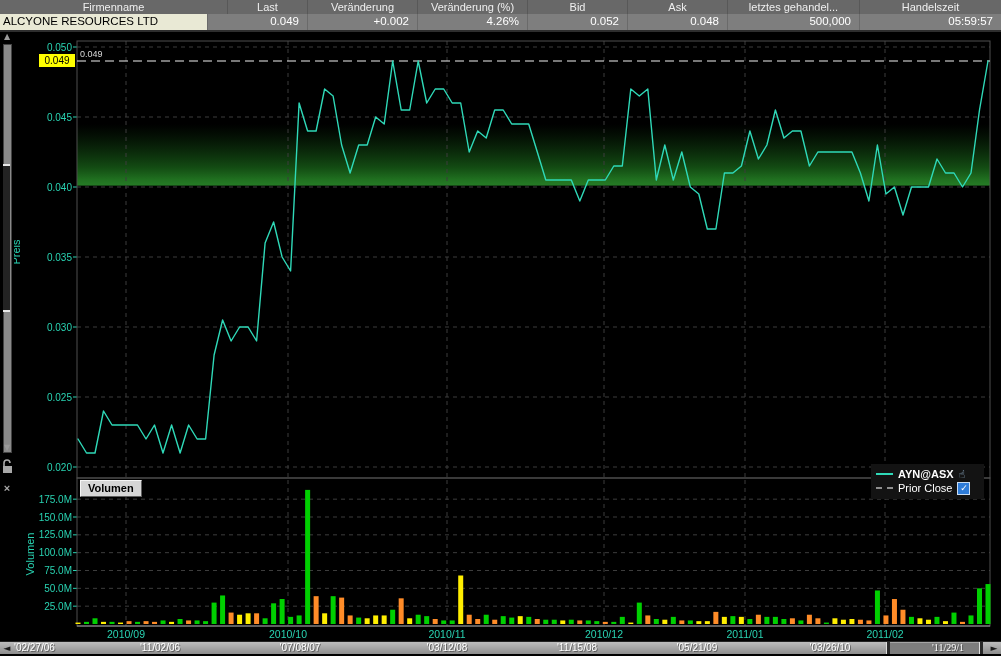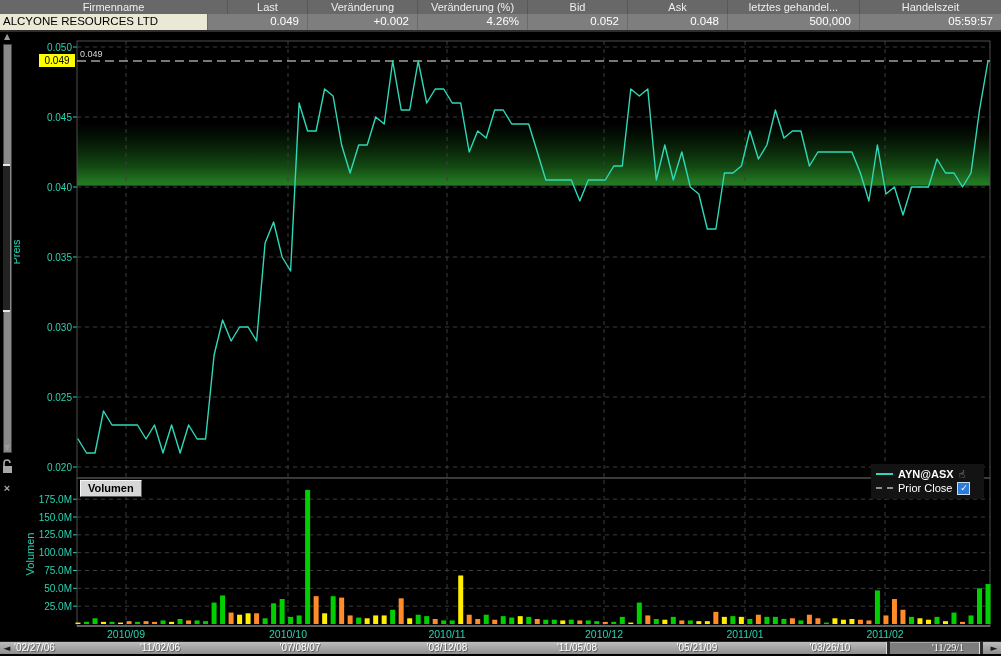--- a/index.html
+++ b/index.html
@@ -316,21 +316,21 @@
     <div class="rb-arrow" style="left:1px">◄</div>
     <div id="rb-thumb" style="left: 886px; width: 97px;">
       <div class="rb-grip" style="left:0"></div>
       <div class="rb-grip" style="right:0"></div>
     </div>
     <div id="rb-dates">
         <span class="rb-date" style="left: 14px; text-align: right;">'02/27/06</span>
         <span class="rb-date" style="left: 160px; transform: translateX(-50%);">'11/02/06</span>
         <span class="rb-date" style="left: 300px; transform: translateX(-50%);">'07/08/07</span>
         <span class="rb-date" style="left: 447px; transform: translateX(-50%);">'03/12/08</span>
-        <span class="rb-date" style="left: 577px; transform: translateX(-50%);">'11/05/08</span>
+        <span class="rb-date" style="left: 577px; transform: translateX(-50%);">'11/15/08</span>
         <span class="rb-date" style="left: 697px; transform: translateX(-50%);">'05/21/09</span>
         <span class="rb-date" style="left: 830px; transform: translateX(-50%);">'03/26/10</span>
         <span class="rb-date" style="left: 948px; transform: translateX(-50%); font-family: Liberation Serif, serif;">'11/29/1</span>
       </div>
     <div class="rb-arrow" style="right:1px">►</div>
   </div>
 
 </div>
 
 </body></html>

